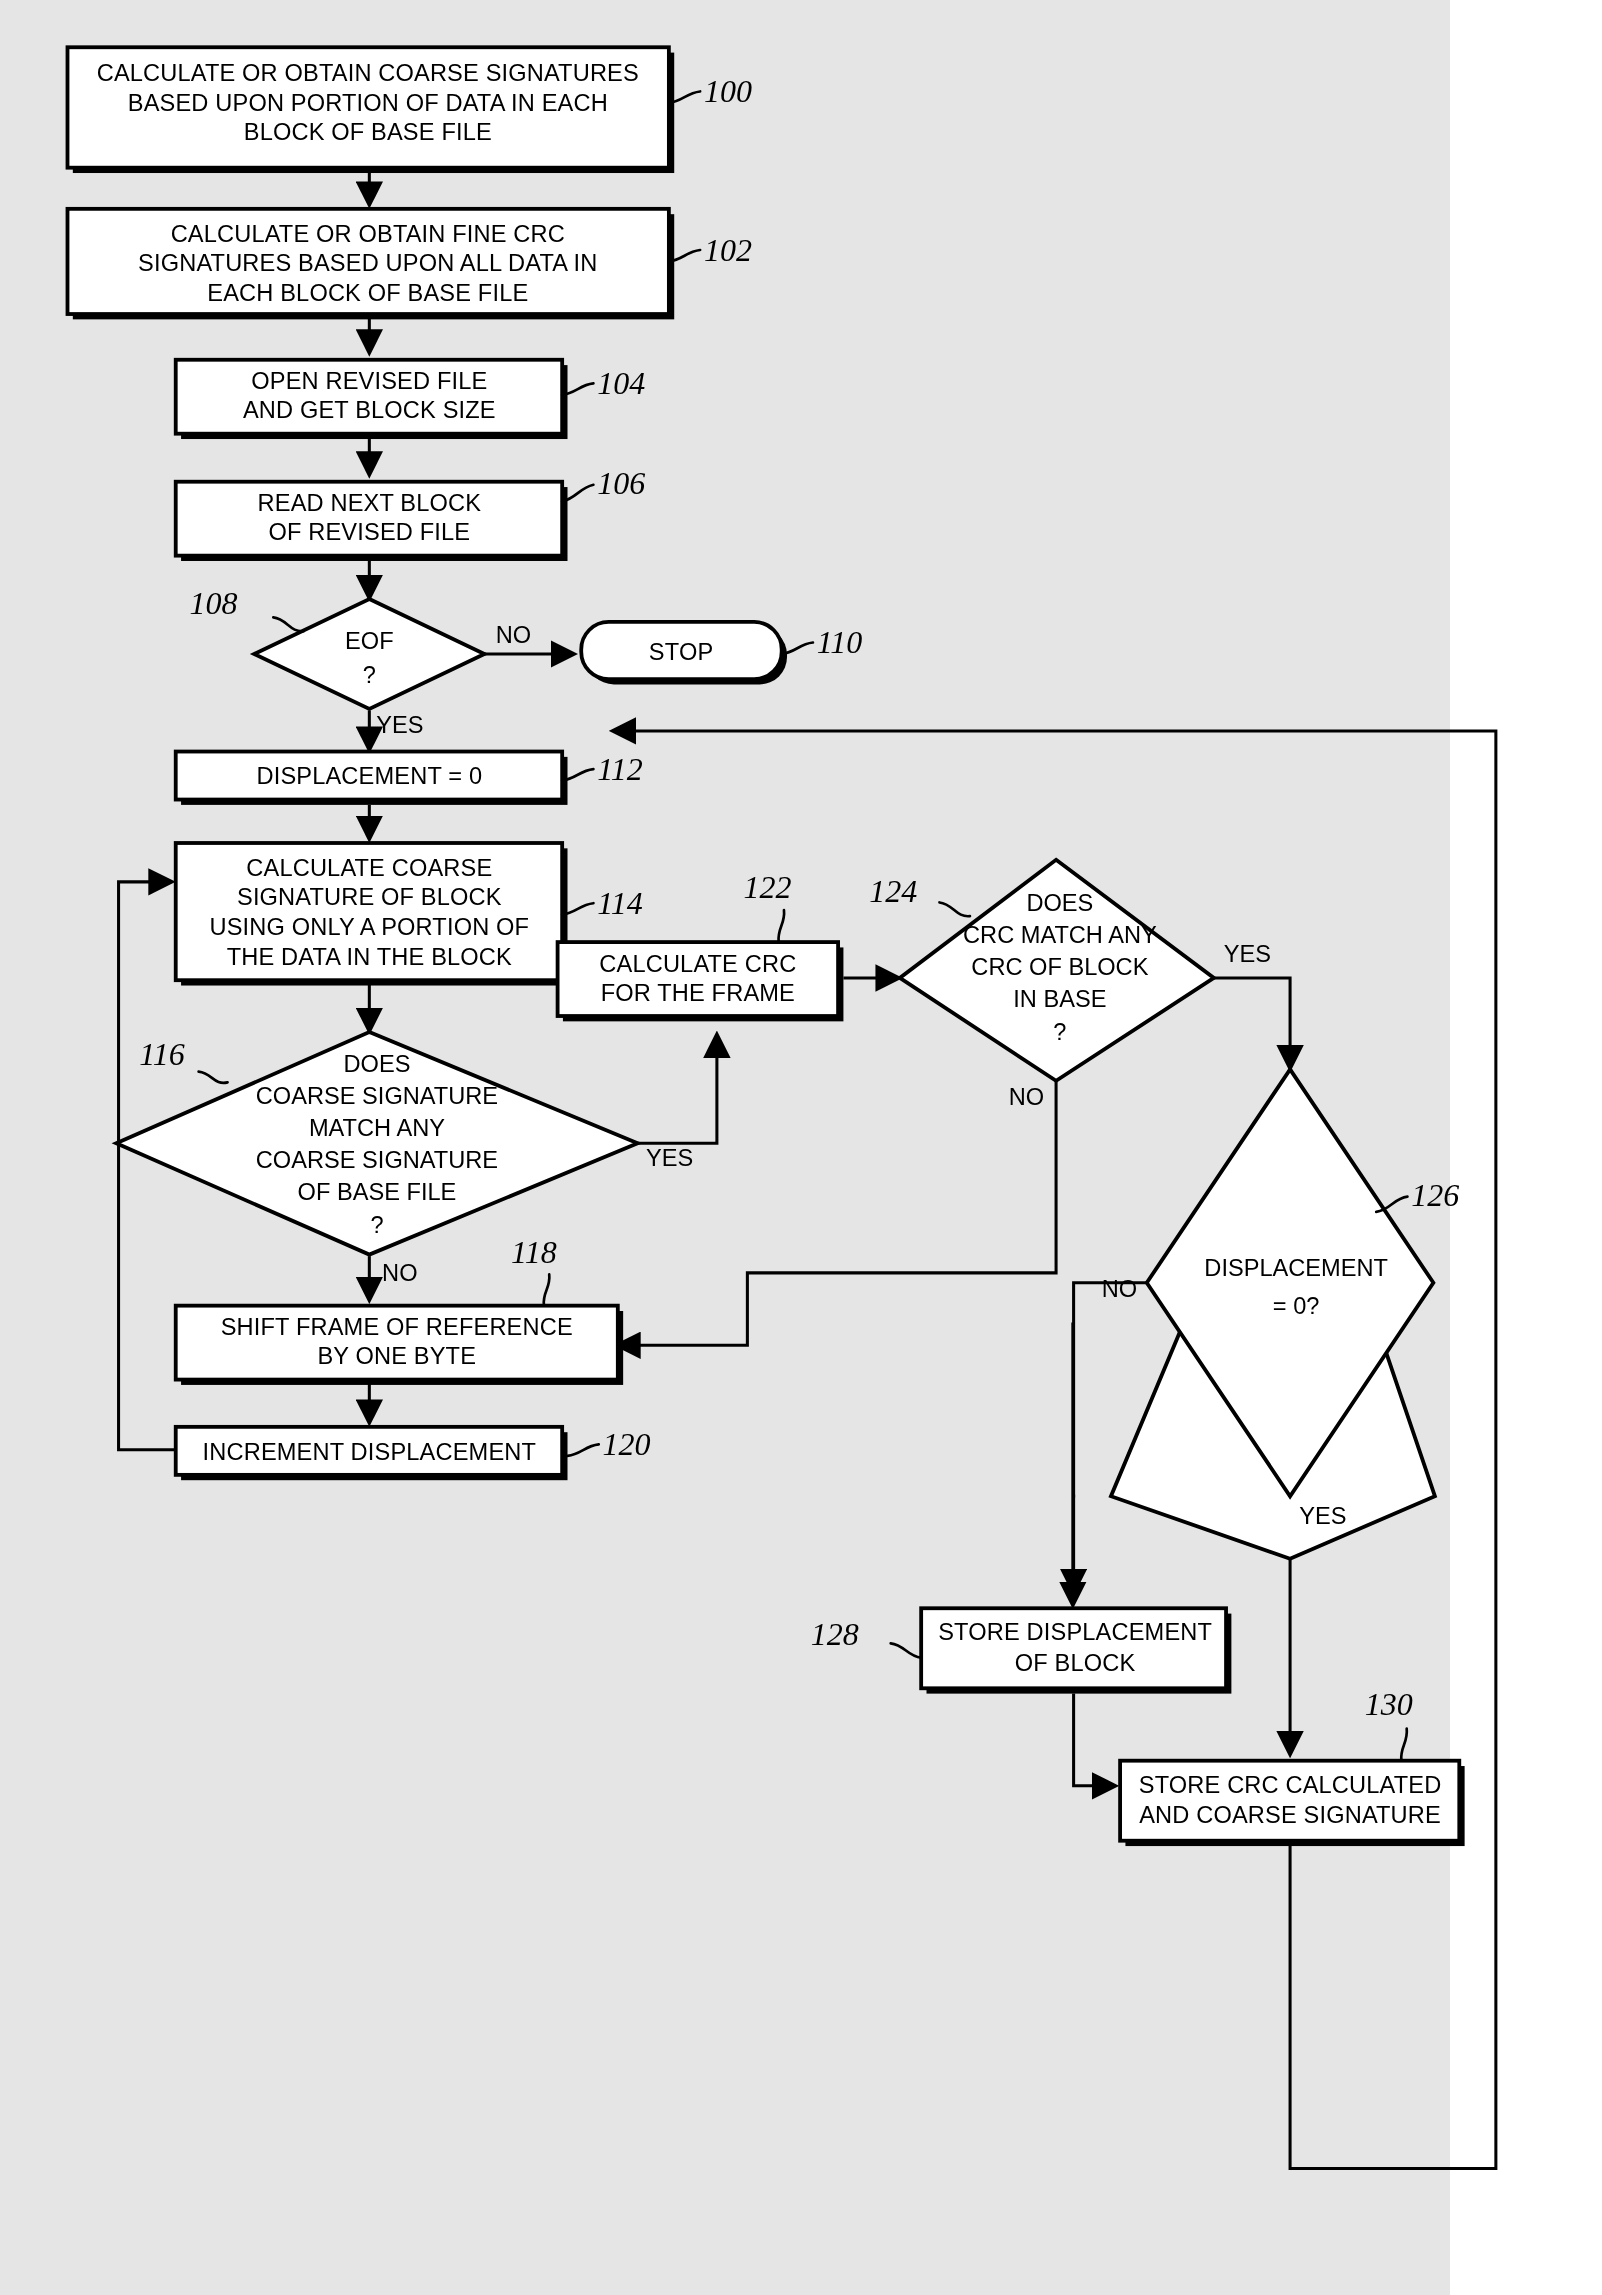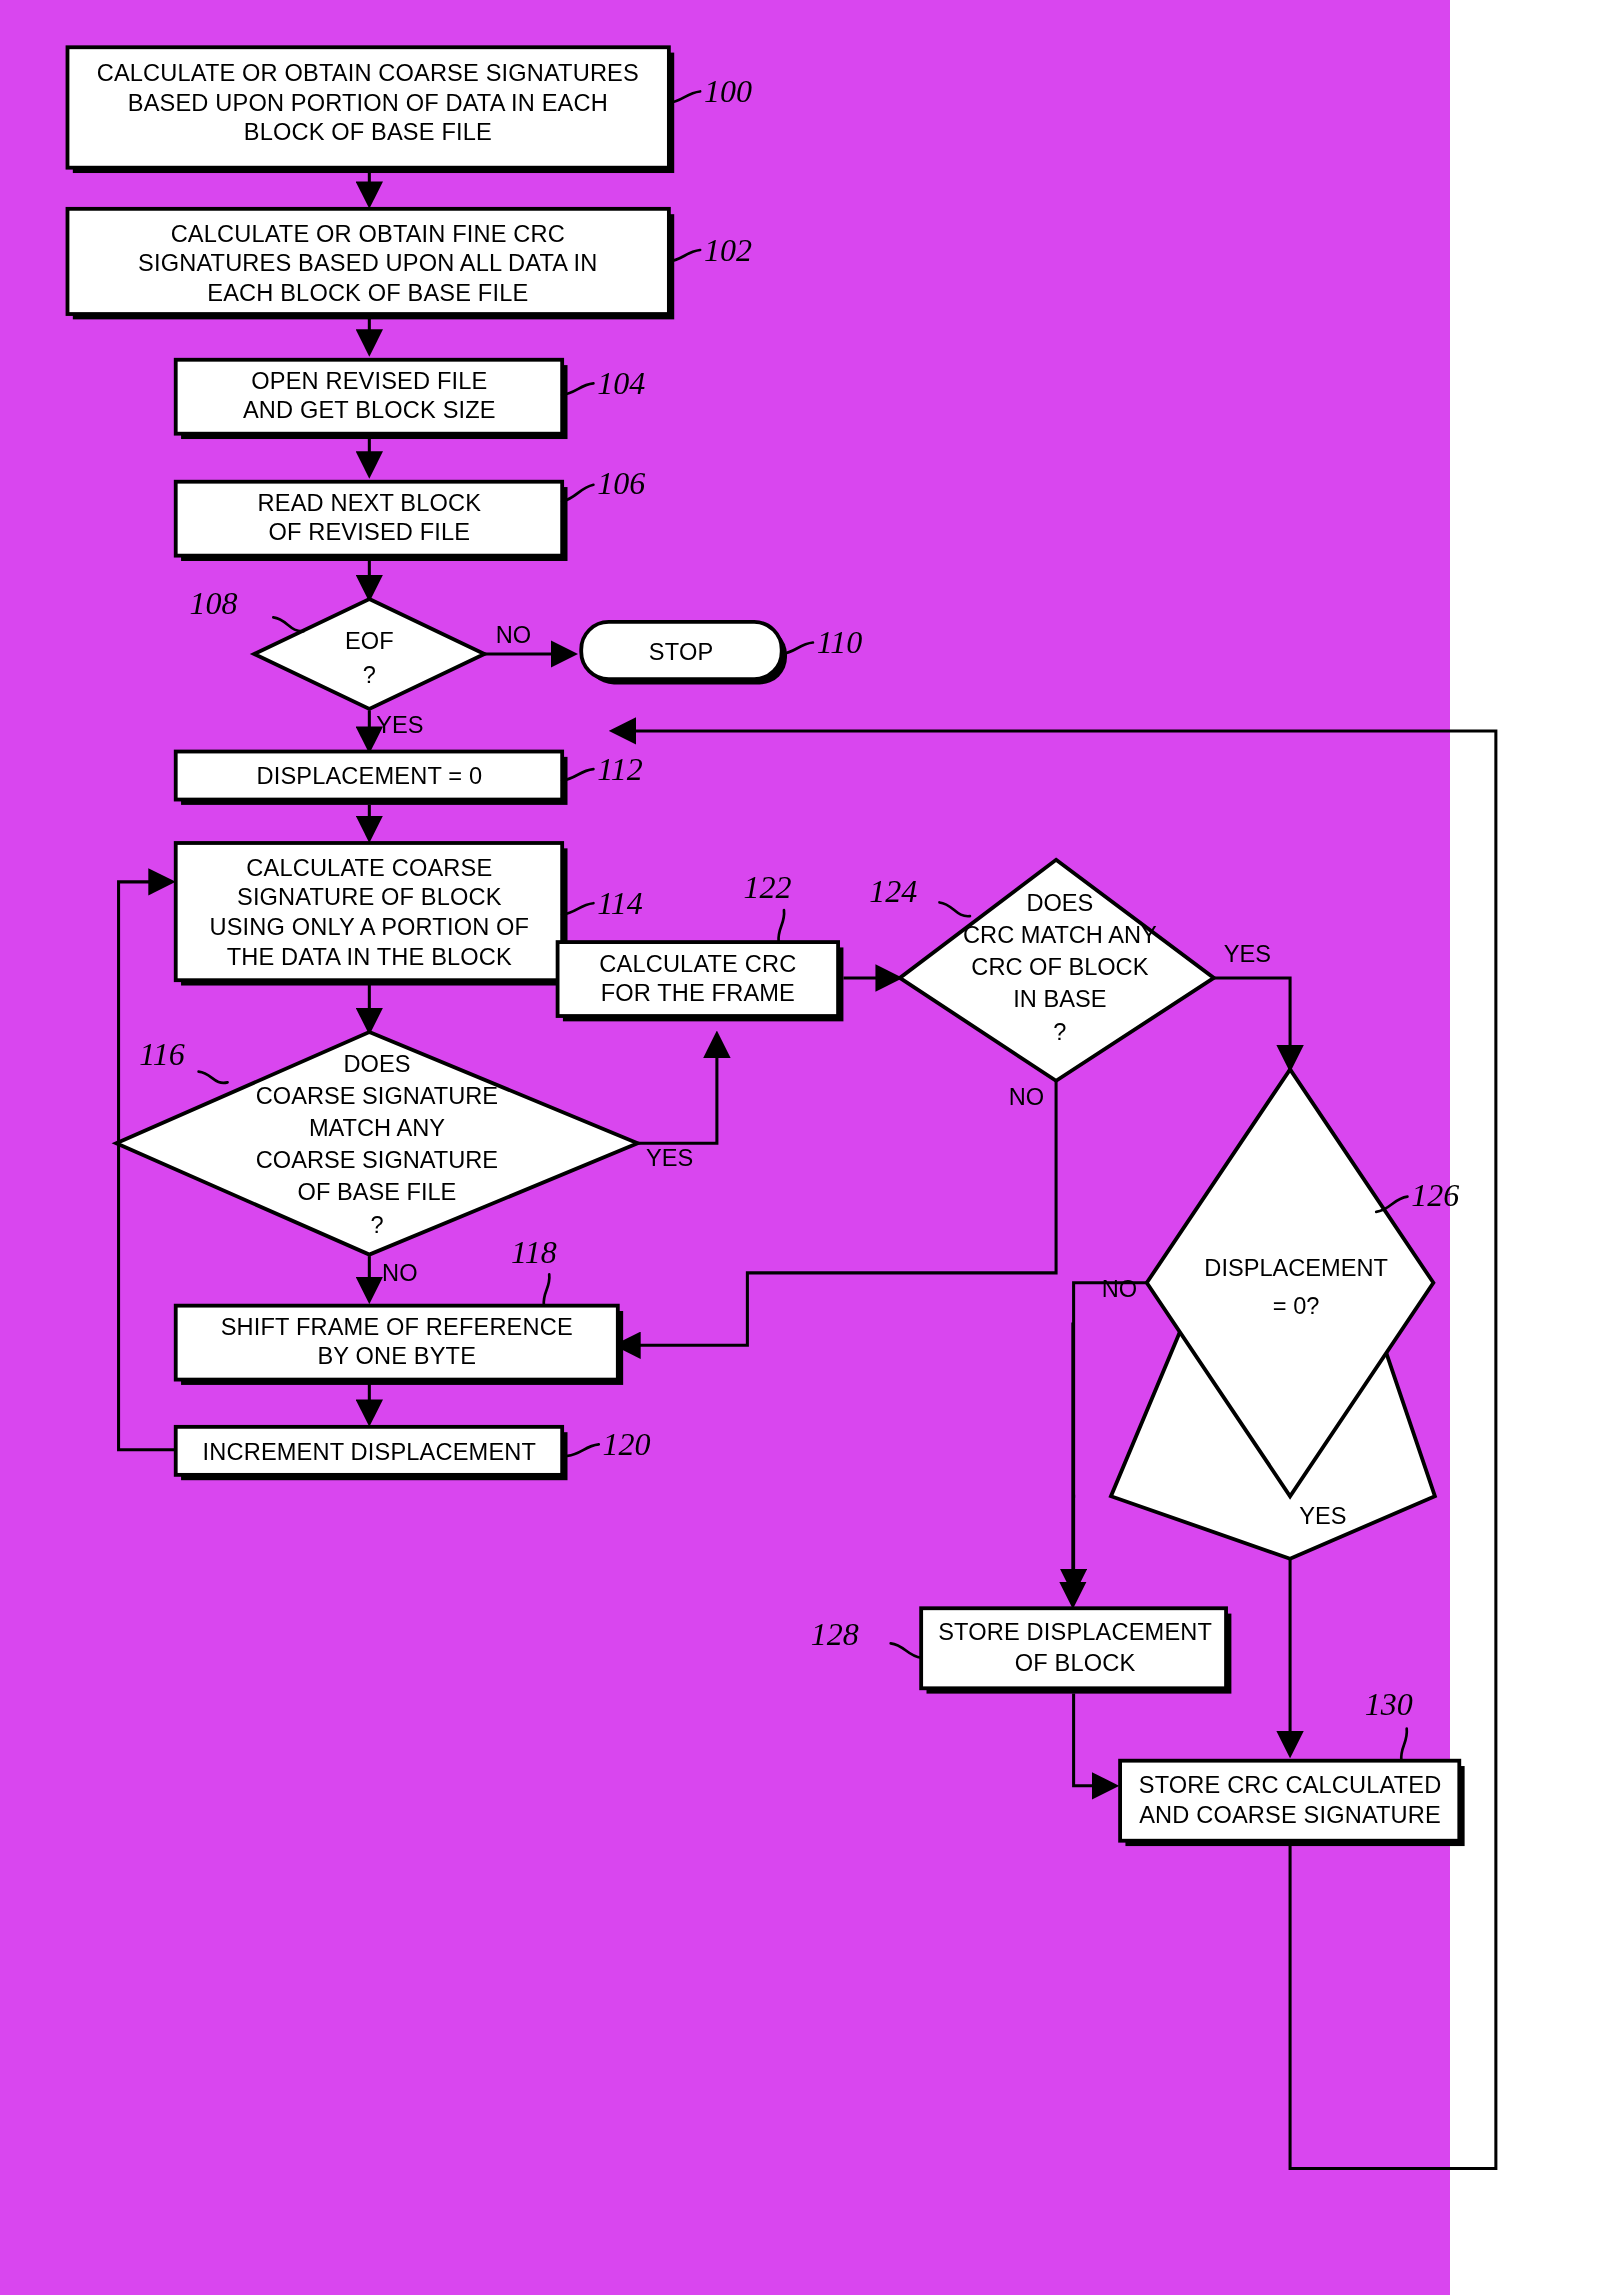--- a/index.html
+++ b/index.html
@@ -11,21 +11,21 @@
   body {
     width: 1603px;
     height: 2295px;
     font-family: "Liberation Sans", sans-serif;
     overflow: hidden;
   }
   #diagram-root {
     position: relative;
     width: 1450px;
     height: 2295px;
-    background: #d946ef;
+    background: #e5e5e5;
   }
   svg.flow {
     display: block;
     width: 1603px;
     height: 2295px;
   }
   .shape {
     fill: #ffffff;
     stroke: #000000;
     stroke-width: 5;

